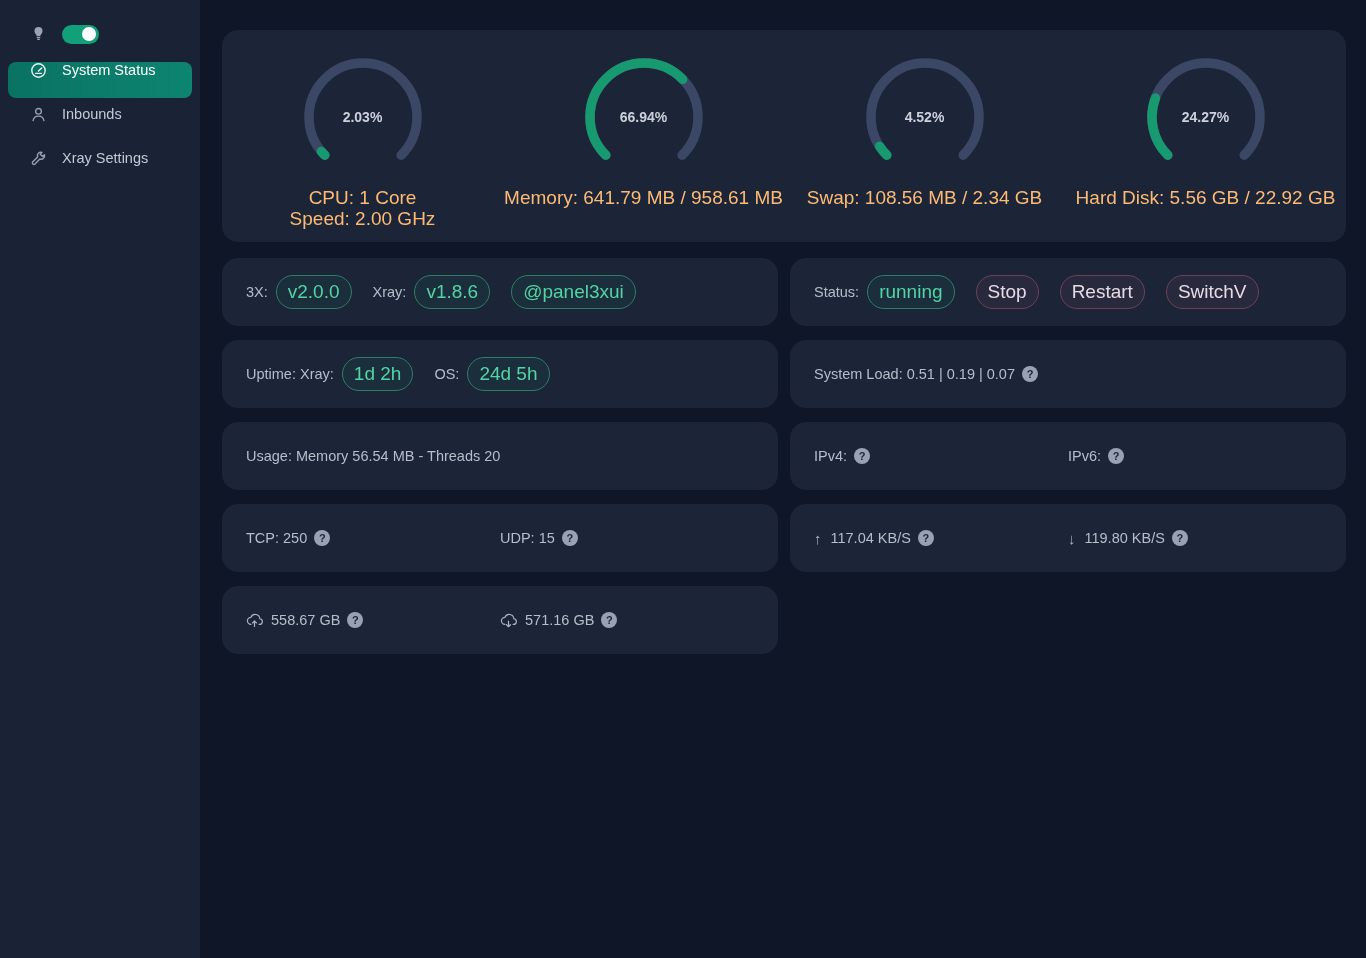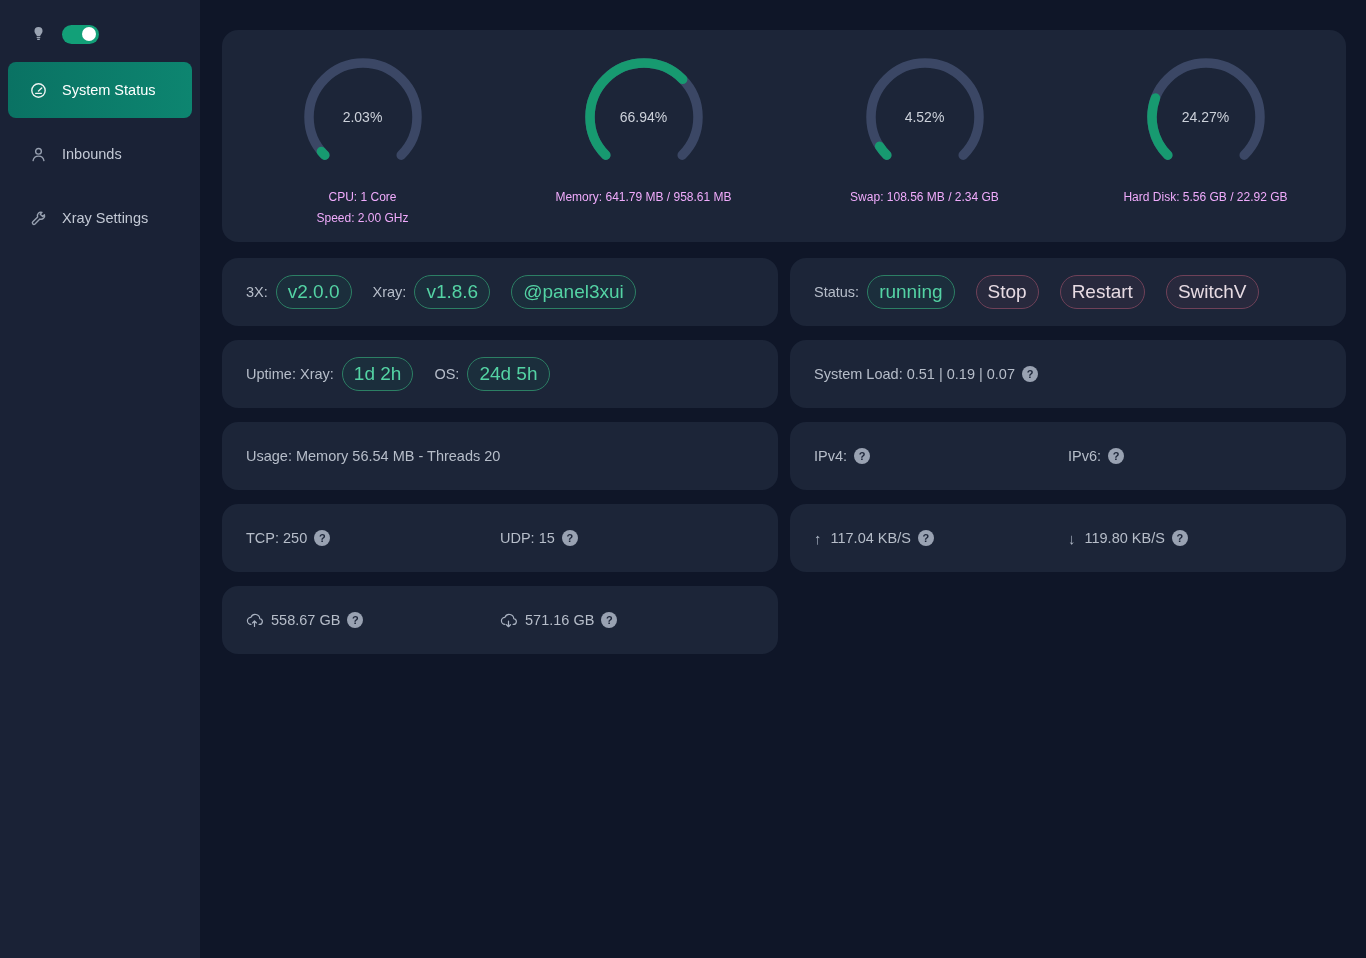--- a/index.html
+++ b/index.html
@@ -14,43 +14,43 @@
   .sidebar {
     position:fixed; left:0; top:0; width:200px; height:958px;
     background:#1a2236;
   }
   .toggle-row { display:flex; align-items:center; gap:16px; padding:22px 0 14px 31px; height:60px; }
   .bulb { color:#9aa3b2; display:inline-flex; }
   .switch { width:37px; height:19px; border-radius:10px; background:#12a078; position:relative; cursor:pointer; }
   .switch .knob { position:absolute; top:2.5px; right:3px; width:14px; height:14px; border-radius:50%; background:#ffffff; }
   .menu { padding-top:2px; }
   .menu-item {
-    display:flex; align-items:center; gap:15px;
-    height:56px; margin:0 8px 8px 8px; padding-left:22px;
+    display:flex; gap:15px;
+    height:36px; margin:0 8px 8px 8px; padding-left:22px;
     border-radius:8px; font-size:14.5px; color:#c3c9d5; cursor:pointer;
   }
   .menu-item .mi-icon { display:inline-flex; color:#97a0b0; }
   .menu-item.active { background:linear-gradient(90deg,#0a7263,#0d8570); color:#ffffff; }
   .menu-item.active .mi-icon { color:#eef3f2; }
   
   .main { margin-left:200px; padding:30px 20px 0 22px; }
   .top-card {
     background:#1c2538; border-radius:16px; height:212px;
     display:flex; justify-content:space-around; align-items:flex-start; padding-top:27px;
   }
   .gauge-block { width:25%; display:flex; flex-direction:column; align-items:center; }
-  .gauge-wrap { position:relative; width:120px; height:120px; }
+  .gauge-wrap { position:relative; width:120px; height:120px;font-weight:bold; }
   .gauge-wrap svg { width:120px; height:120px; }
   .arc-track { stroke:#3b4765; }
   .arc-fill  { stroke:#179a70; }
   .gauge-value {
     position:absolute; inset:0; display:flex; align-items:center; justify-content:center;
     color:#ccd1da; font-size:14px;
   }
-  .gauge-caption { margin-top:10px; font-size:12px; line-height:21px; text-align:center; color:#f0abfc; white-space:nowrap; }
+  .gauge-caption { margin-top:10px; font-size:19px; line-height:21px; text-align:center; color:#fdba74; white-space:nowrap; }
   
   .cards-grid { display:grid; grid-template-columns:1fr 1fr; gap:14px 12px; margin-top:16px; }
   .card {
     background:#1c2538; border-radius:16px; height:68px;
     display:flex; align-items:center; padding:4px 24px;
     font-size:14.5px; color:#b6bdc9; white-space:nowrap;
   }
   .half { width:50%; display:flex; align-items:center; }
   .lbl { color:#b6bdc9; }
   .badge {

